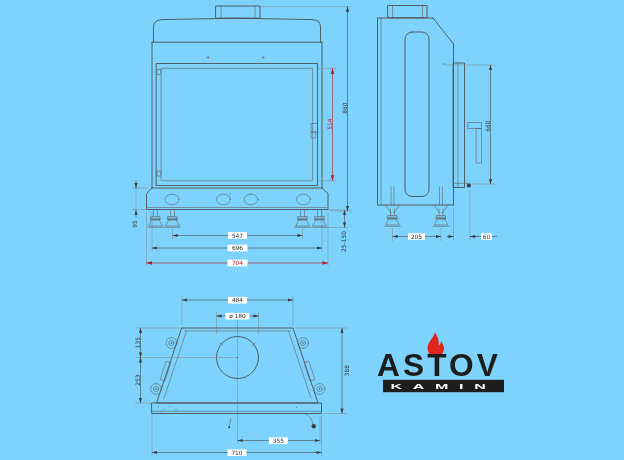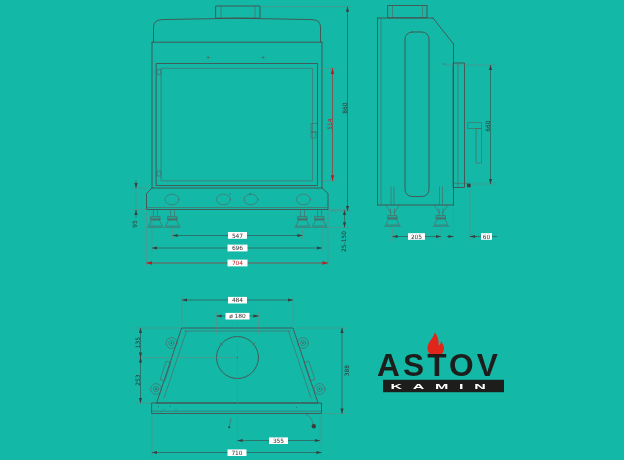--- a/index.html
+++ b/index.html
@@ -1,16 +1,16 @@
 <!DOCTYPE html>
 <html><head>
 <meta charset="utf-8">
 <style>
   html,body{margin:0;padding:0;background:#fff;}
-  .stage{position:relative;width:624px;height:460px;background:#14b8a6;overflow:hidden;text-align:right;}
+  .stage{position:relative;width:624px;height:460px;background:#7dd3fc;overflow:hidden;text-align:right;}
   svg{display:block;}
   .ln{stroke:#4a4a4a;stroke-width:0.85;fill:none;stroke-linejoin:round;stroke-linecap:round;}
   .ln2{stroke:#5a5a5a;stroke-width:0.55;fill:none;stroke-linejoin:round;stroke-linecap:round;}
   .lnf{fill:#3c3c3c;stroke:none;}
   .ext{stroke:#7a7a7a;stroke-width:0.45;fill:none;}
   .dim{stroke:#3c3c3c;stroke-width:0.55;fill:none;}
   .dimr{stroke:#c01a20;stroke-width:0.6;fill:none;}
   .dt{font:5.9px "DejaVu Sans",sans-serif;fill:#2e2e2e;text-anchor:middle;}
   .dtr{fill:#c01a20;}
   .wbg{fill:#ffffff;stroke:none;}

